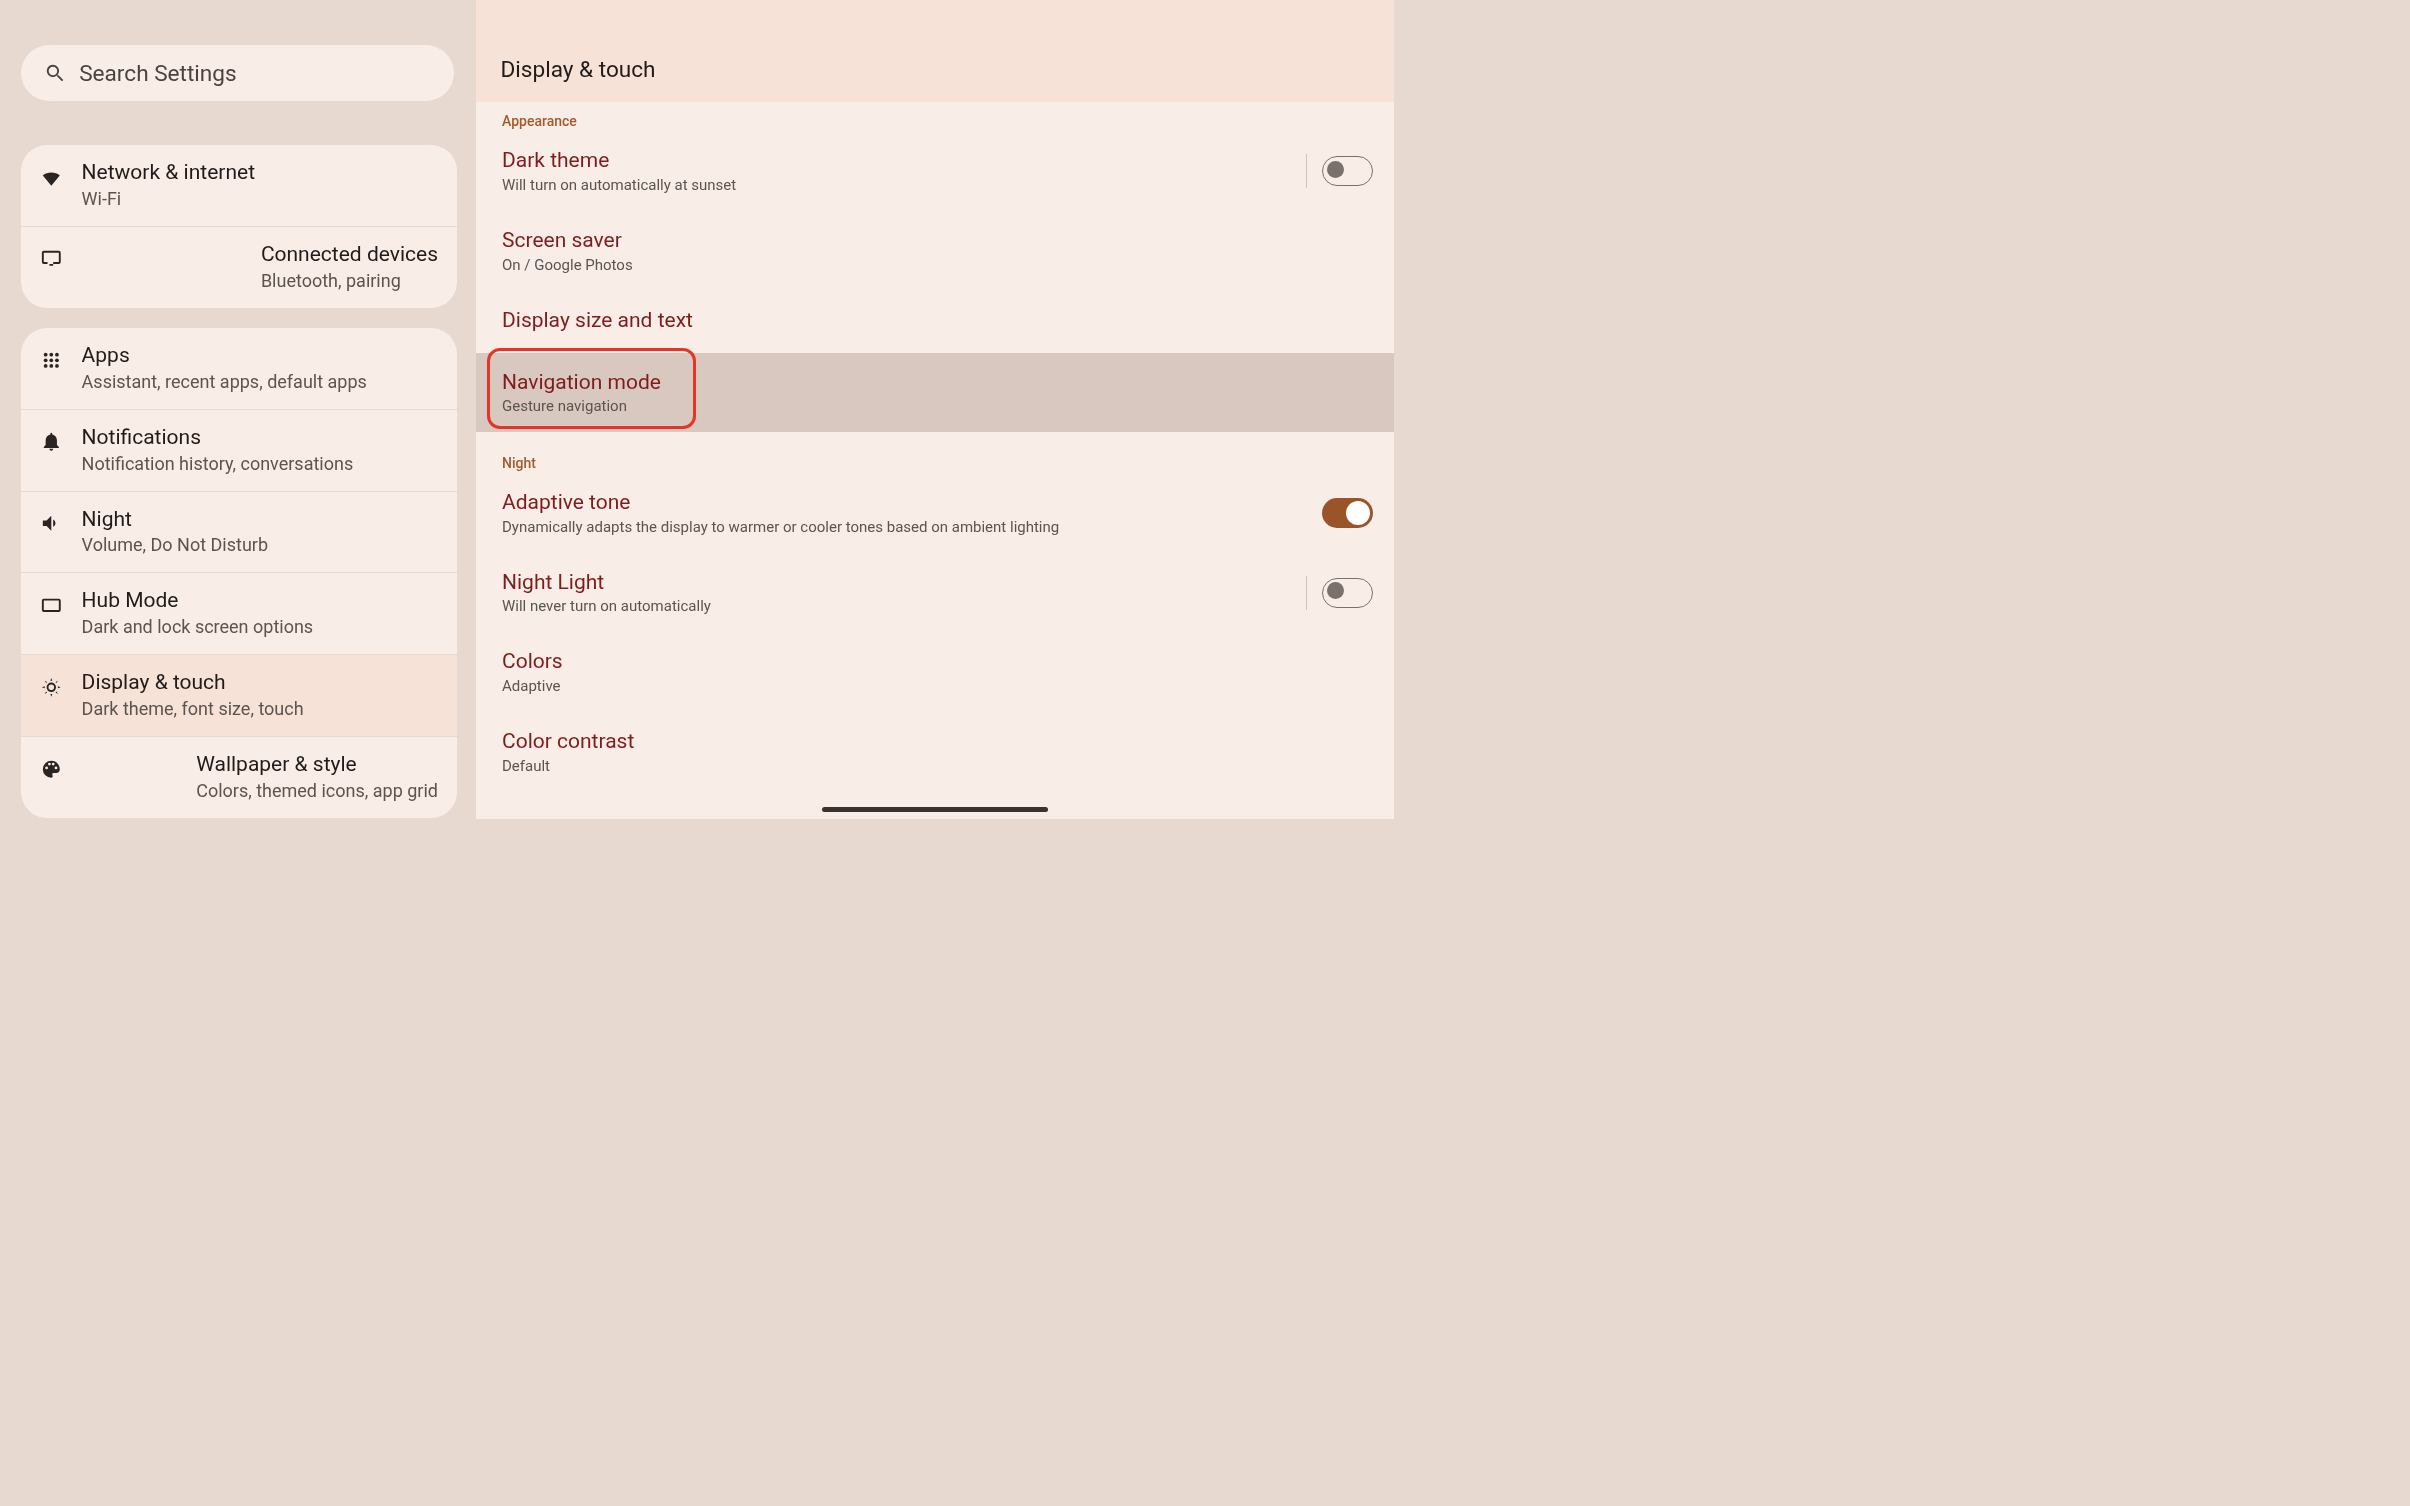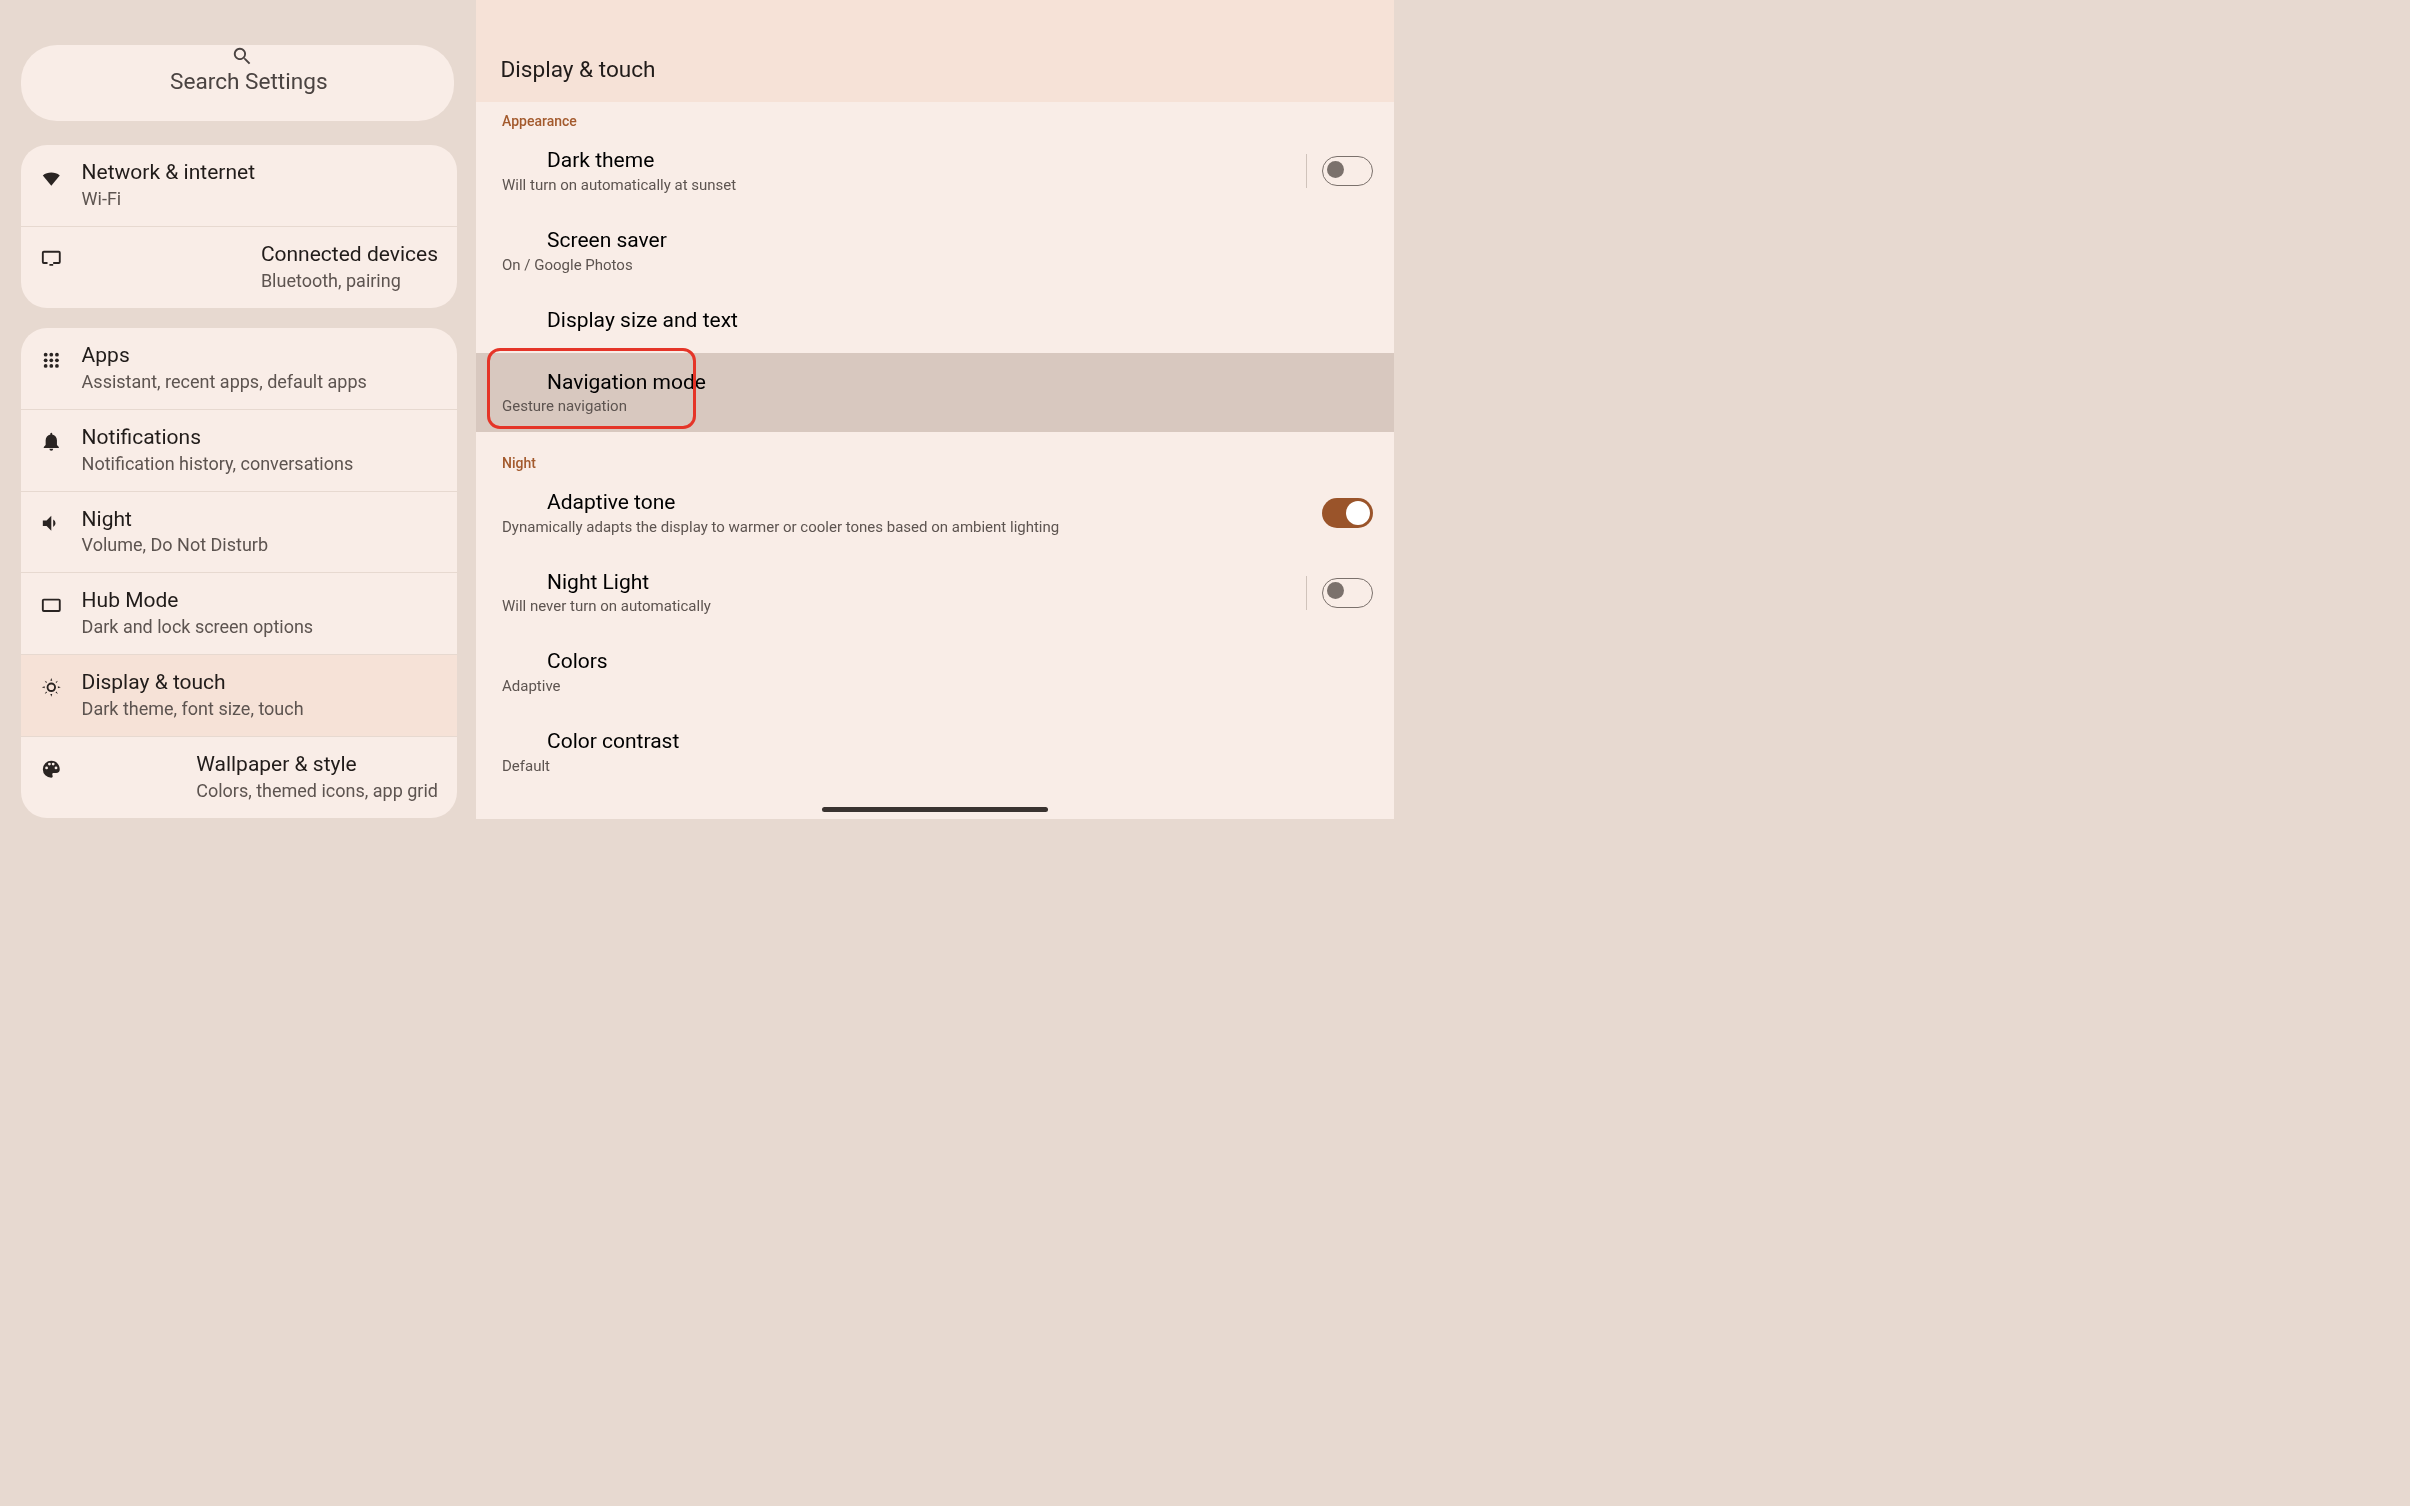--- a/index.html
+++ b/index.html
@@ -28,26 +28,25 @@
   .status-icons {
     position: absolute;
     top: 7.5px; right: 17px;
     display: flex; gap: 5.6px;
     align-items: center;
   }
   .status-icons svg { width: 17px; height: 17px; fill: #2a2422; }
   .search-pill {
     position: absolute;
     top: 45px; left: 21px;
-    width: 433px; height: 76px;
+    width: 433px; height: 56px;
     background: #f9ede7;
     border-radius: 36px;
     display: flex; align-items: center;
     padding-left: 22.6px;
-    flex-direction: column;
   }
   .search-pill svg { width: 22.6px; height: 22.6px; fill: #4a4341; margin-right: 13px; }
   .search-pill span { font-size: 22.6px; color: #4a4341; }
   .nav-group {
     position: absolute;
     left: 21px;
     width: 436px;
     display: flex; flex-direction: column;
     border-radius: 26px;
     overflow: hidden;
@@ -80,21 +79,21 @@
   .content-header span { font-size: 22.6px; color: #211c1a; }
   .section-header {
     font-size: 14px; color: #a35a2d; font-weight: 500;
     padding: 11.3px 0 1.9px 26px;
   }
   .pref-row {
     display: flex; justify-content: space-between; align-items: center;
     padding: 17px 21px 17px 26px;
     position: relative;
   }
-  .pref-row .texts .t1 { font-size: 21px; color: #000000; margin-bottom: 3.8px; margin-left: 45px; }
+  .pref-row .texts .t1 { font-size: 21px; color: #7f1d1d; margin-bottom: 3.8px; }
   .pref-row .texts .t2 { font-size: 15px; color: #5d5450; }
   .pref-row.highlight {
     background: #d8c8bf;
   }
   .pref-row.highlight::after{
     content:"";
     position:absolute;
     left:11.3px; top:-4.7px; width:203px; height:75px;
     border:3.8px solid #e53528;
     border-radius:13px;

